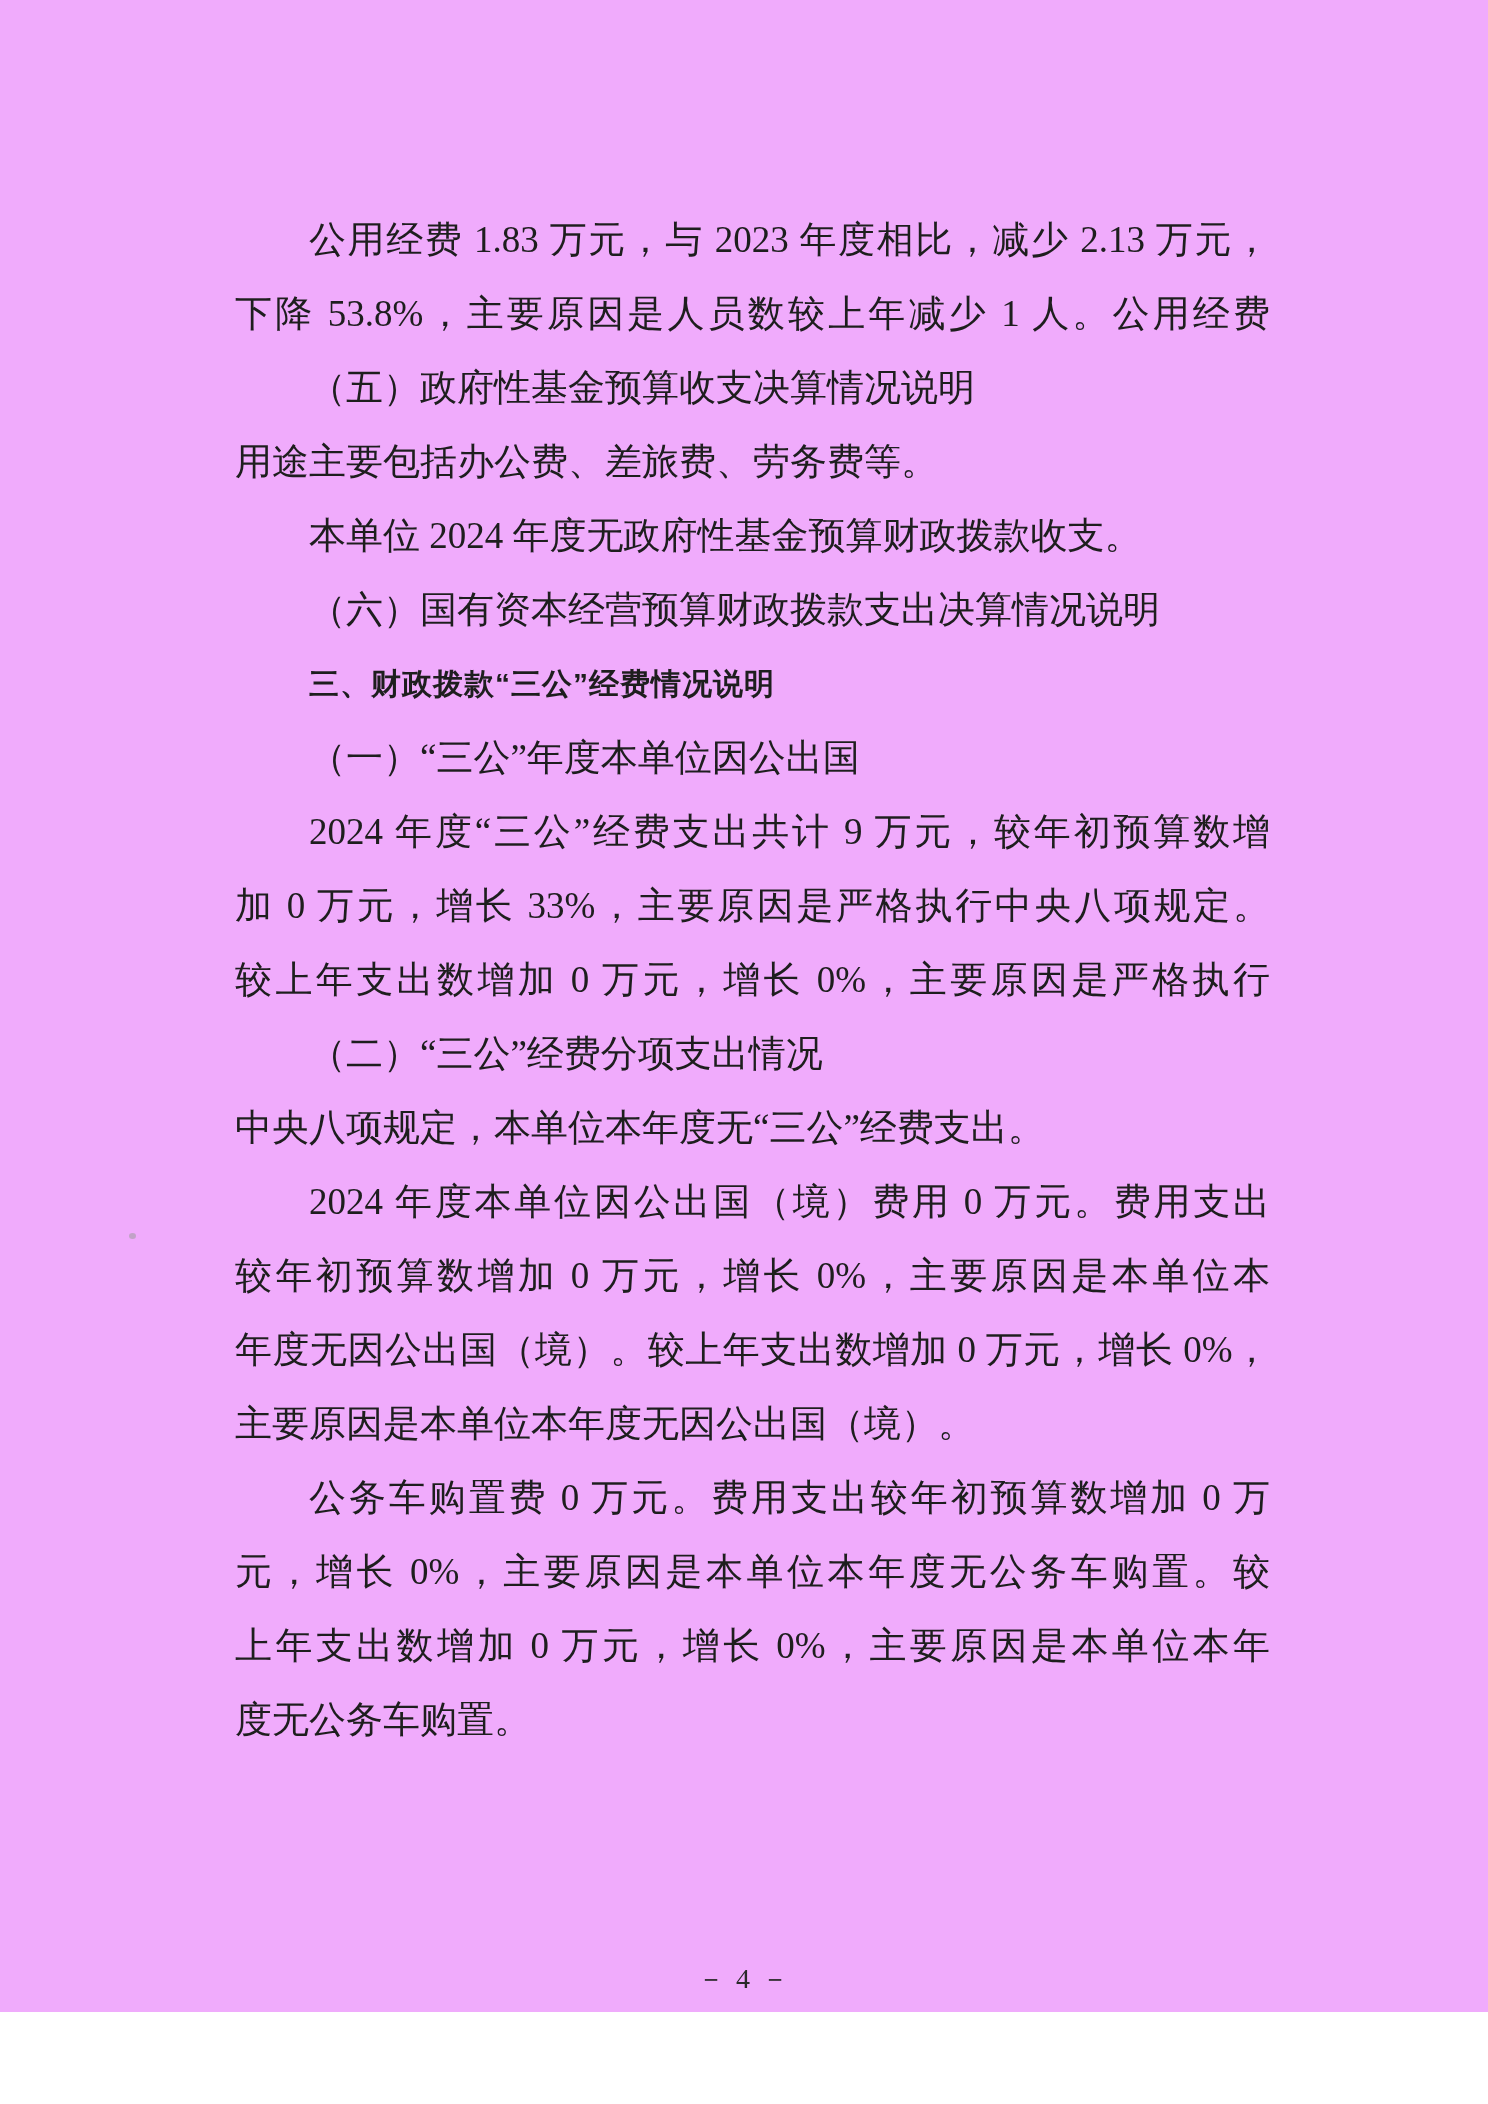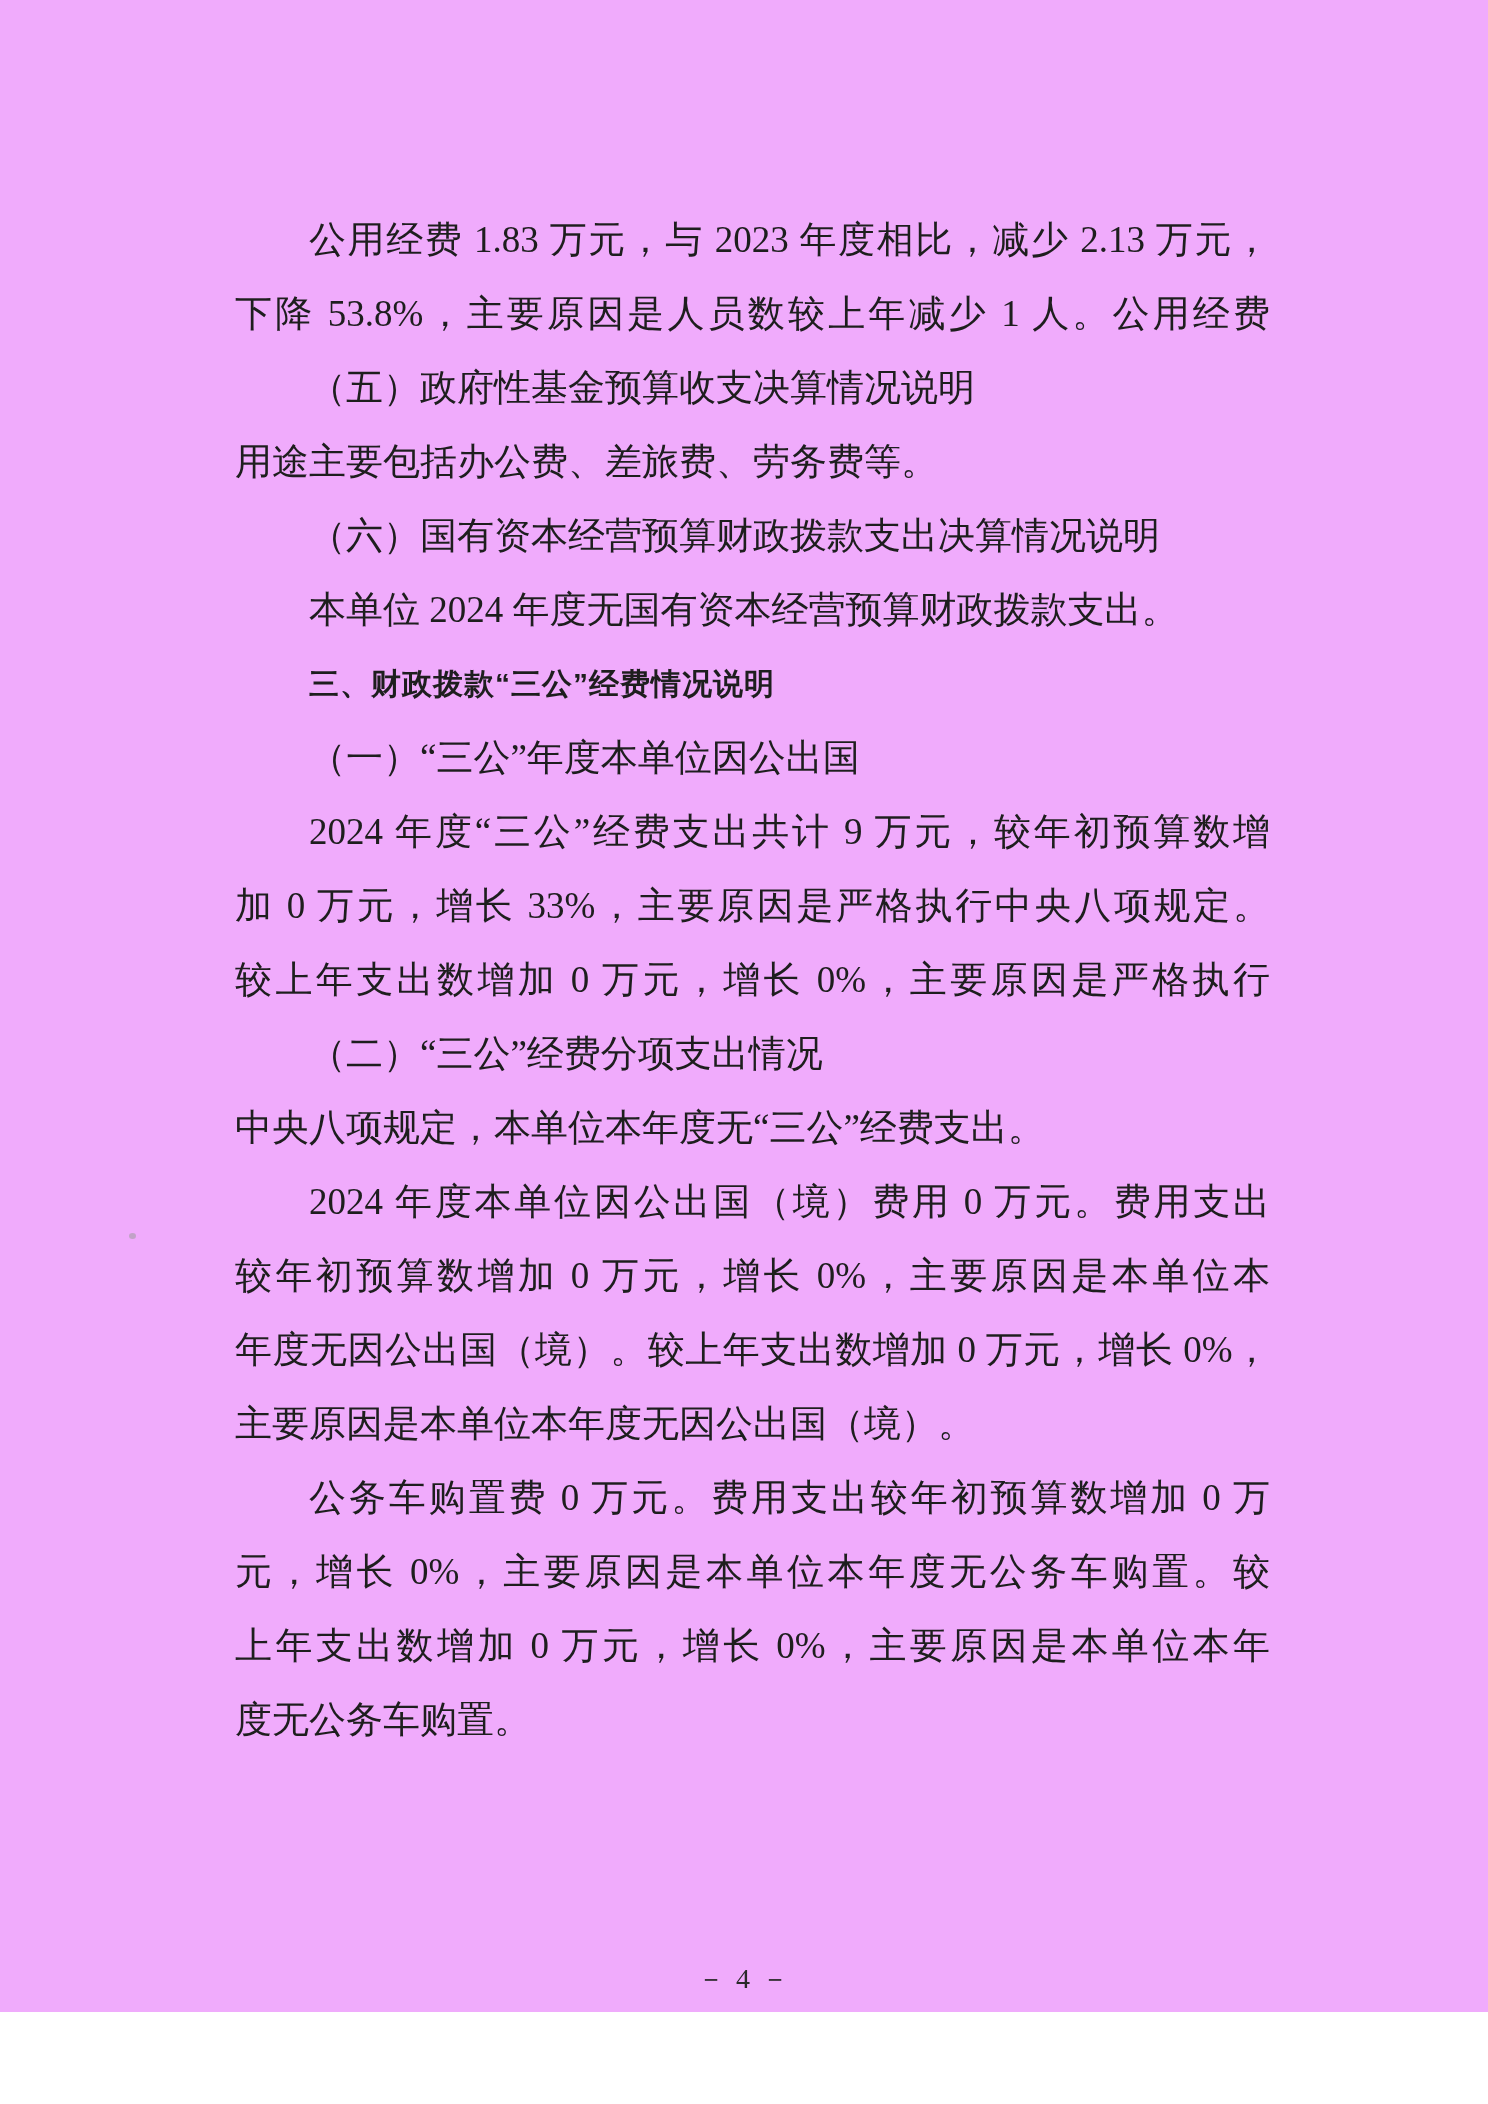--- a/index.html
+++ b/index.html
@@ -67,22 +67,22 @@
 </head>
 <body>
 
 <div class="page">
 
   <div class="text-column">
     <div class="line just indent">公用经费 1.83 万元，与 2023 年度相比，减少 2.13 万元，</div>
     <div class="line just">下降 53.8%，主要原因是人员数较上年减少 1 人。公用经费</div>
     <div class="line indent">（五）政府性基金预算收支决算情况说明</div>
     <div class="line">用途主要包括办公费、差旅费、劳务费等。</div>
+    <div class="line indent">本单位 2024 年度无政府性基金预算财政拨款收支。</div>
     <div class="line indent">（六）国有资本经营预算财政拨款支出决算情况说明</div>
-    <div class="line indent">本单位 2024 年度无国有资本经营预算财政拨款支出。</div>
     <div class="line indent heading">三、财政拨款“三公”经费情况说明</div>
     <div class="line indent">（一）“三公”年度本单位因公出国</div>
     <div class="line just indent">2024 年度“三公”经费支出共计 9 万元，较年初预算数增</div>
     <div class="line just">加 0 万元，增长 33%，主要原因是严格执行中央八项规定。</div>
     <div class="line just">较上年支出数增加 0 万元，增长 0%，主要原因是严格执行</div>
     <div class="line indent">（二）“三公”经费分项支出情况</div>
     <div class="line">中央八项规定，本单位本年度无“三公”经费支出。</div>
     <div class="line just indent">2024 年度本单位因公出国（境）费用 0 万元。费用支出</div>
     <div class="line just">较年初预算数增加 0 万元，增长 0%，主要原因是本单位本</div>
     <div class="line just">年度无因公出国（境）。较上年支出数增加 0 万元，增长 0%，</div>

